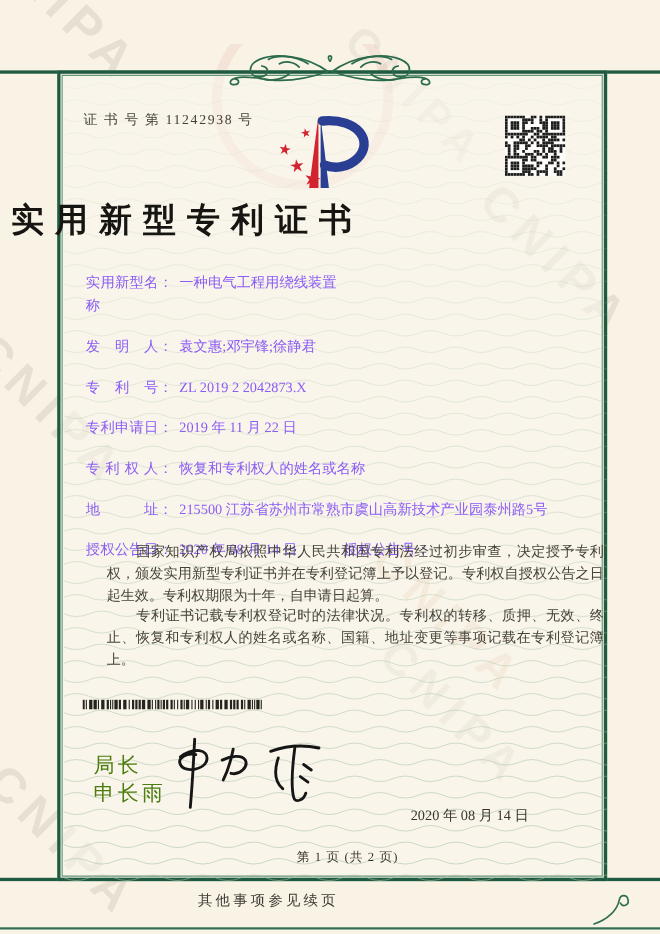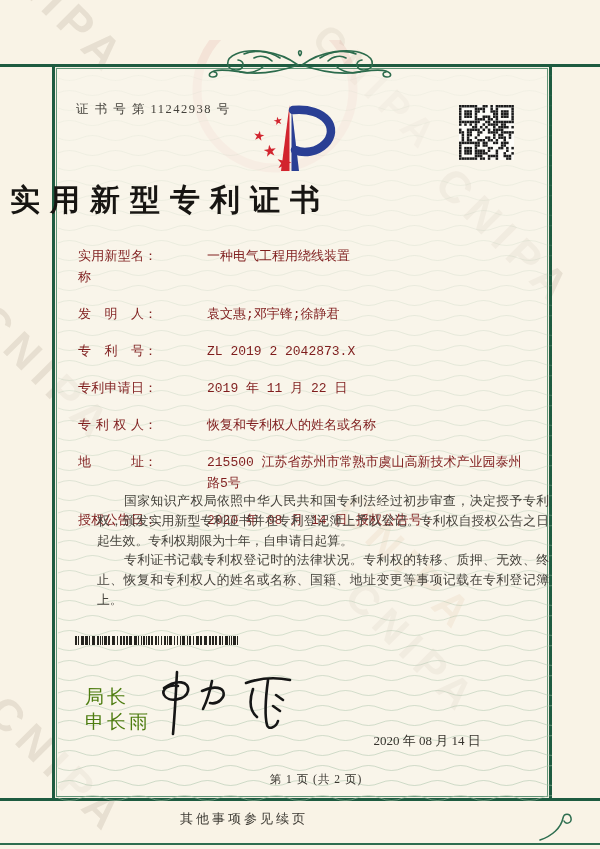--- a/index.html
+++ b/index.html
@@ -39,25 +39,25 @@
   .corner-curl { position:absolute; left:538px; top:812px; width:42px; height:30px; }
   .seal-arc  { position:absolute; left:190px; top:40px; width:170px; height:160px; }
   
   .cert-no { left:76px; top:101px; font-size:12.5px; letter-spacing:1.5px; color:#44413b; }
   .logo    { left:232px; top:93px; width:132px; height:92px; }
   .qr      { left:459px; top:105px; width:55px; height:55px; }
   .title   {
     left:0; top:180px; width:600px; text-align:left;
     font-size:30px; font-weight:bold; letter-spacing:10px; text-indent:10px; color:#171512;
   }
-  .fields { left:78px; top:246px; width:448px; font-size:13px; color:#7f1d1d;font-family:Liberation Mono, monospace; }
+  .fields { left:78px; top:246px; width:448px; font-size:13px; color:#8b5cf6; }
   .frow   { display:flex; line-height:21px; margin-bottom:16px; }
   .flabel { display:inline-block; width:66px; text-align:justify; text-align-last:justify; flex:none; }
   .fcolon { flex:none; }
-  .fvalue { flex:1; padding-left:6px;margin-left:44px; }
+  .fvalue { flex:1; padding-left:6px; }
   .gdate  { flex:none; width:155px; }
   .paras  {
     left:76px; top:492px; width:452px; font-size:12.8px; line-height:1.55;
     color:#45423c; text-align:justify;margin-left:21px;
   }
   .paras p { text-indent:2.1em; }
   .barcode { left:75px; top:636px; width:165px; height:9px; }
   .director { left:85px; top:684px; font-size:19px; line-height:25px; letter-spacing:3px; color:#4d7c0f; }
   .signature { left:150px; top:666px; width:172px; height:74px; }
   .issue-date { left:322px; top:732px; width:210px; text-align:center; font-size:13px; color:#37342e; }

